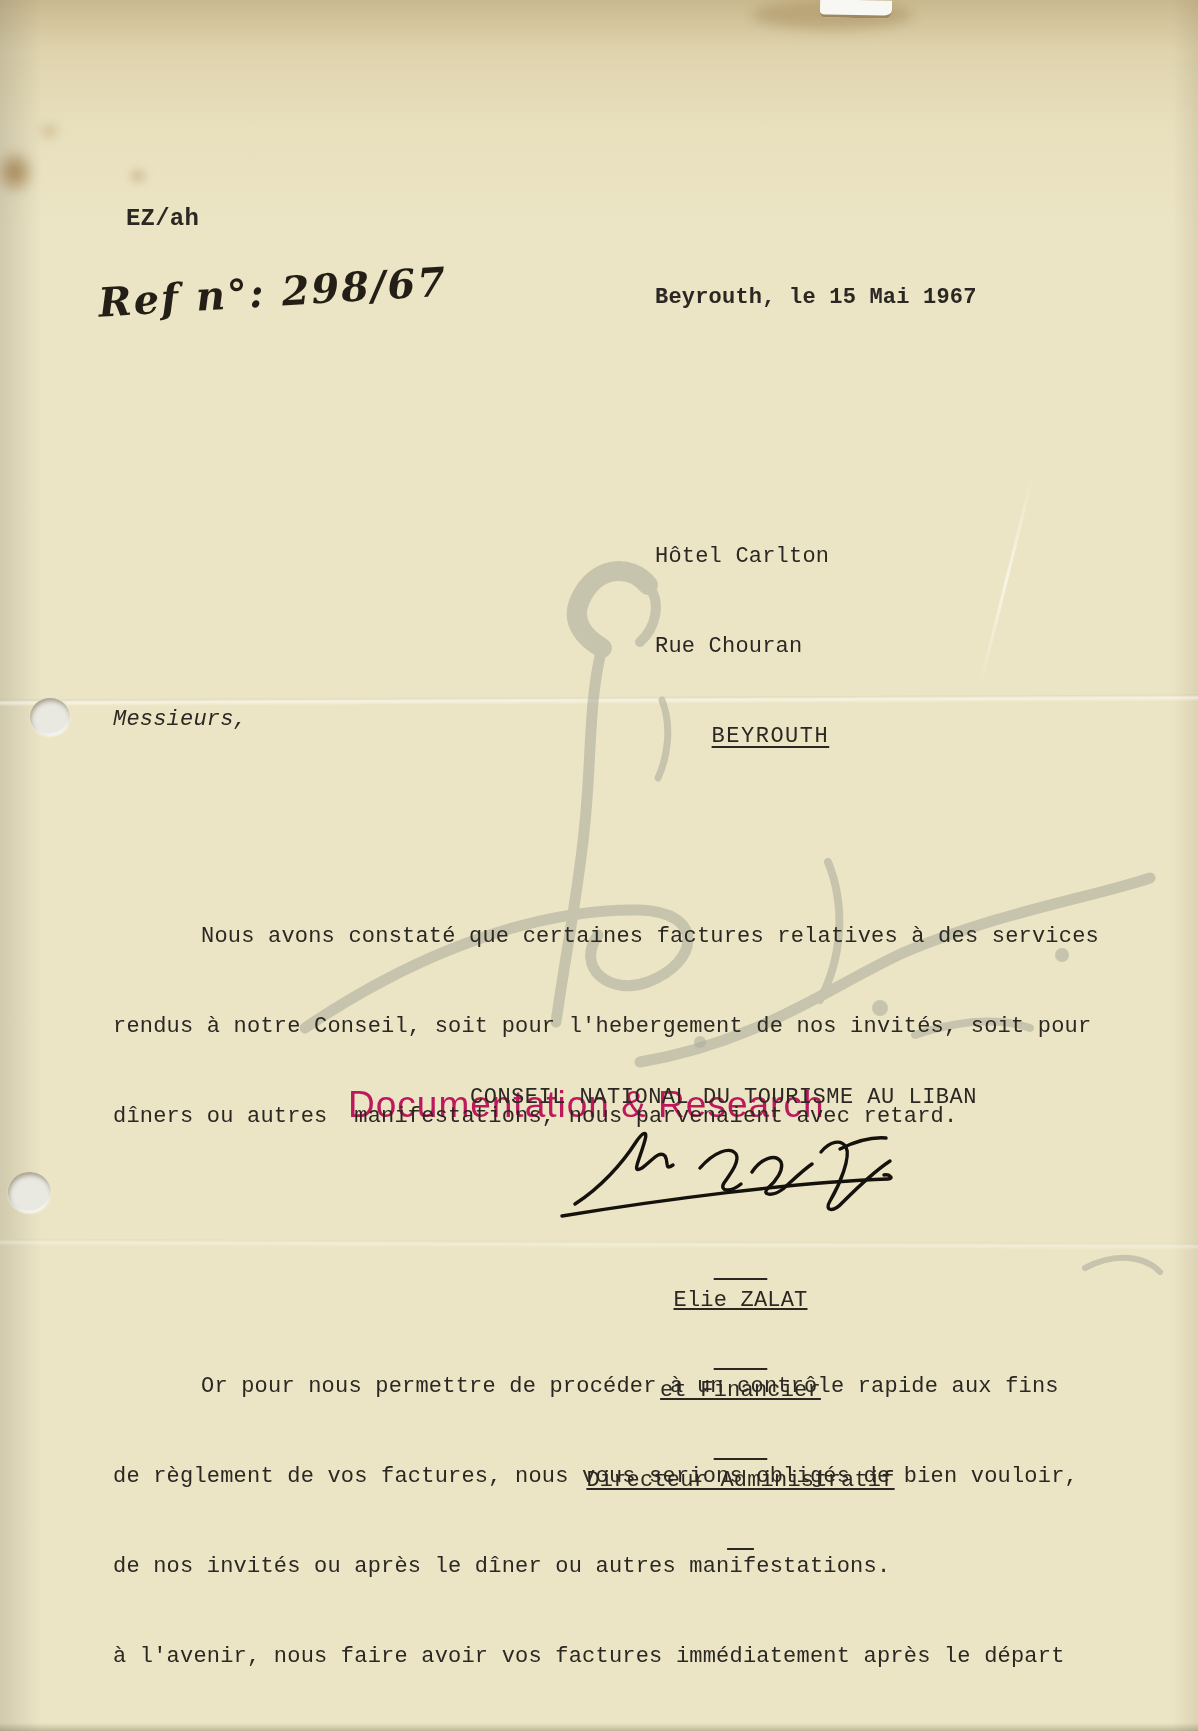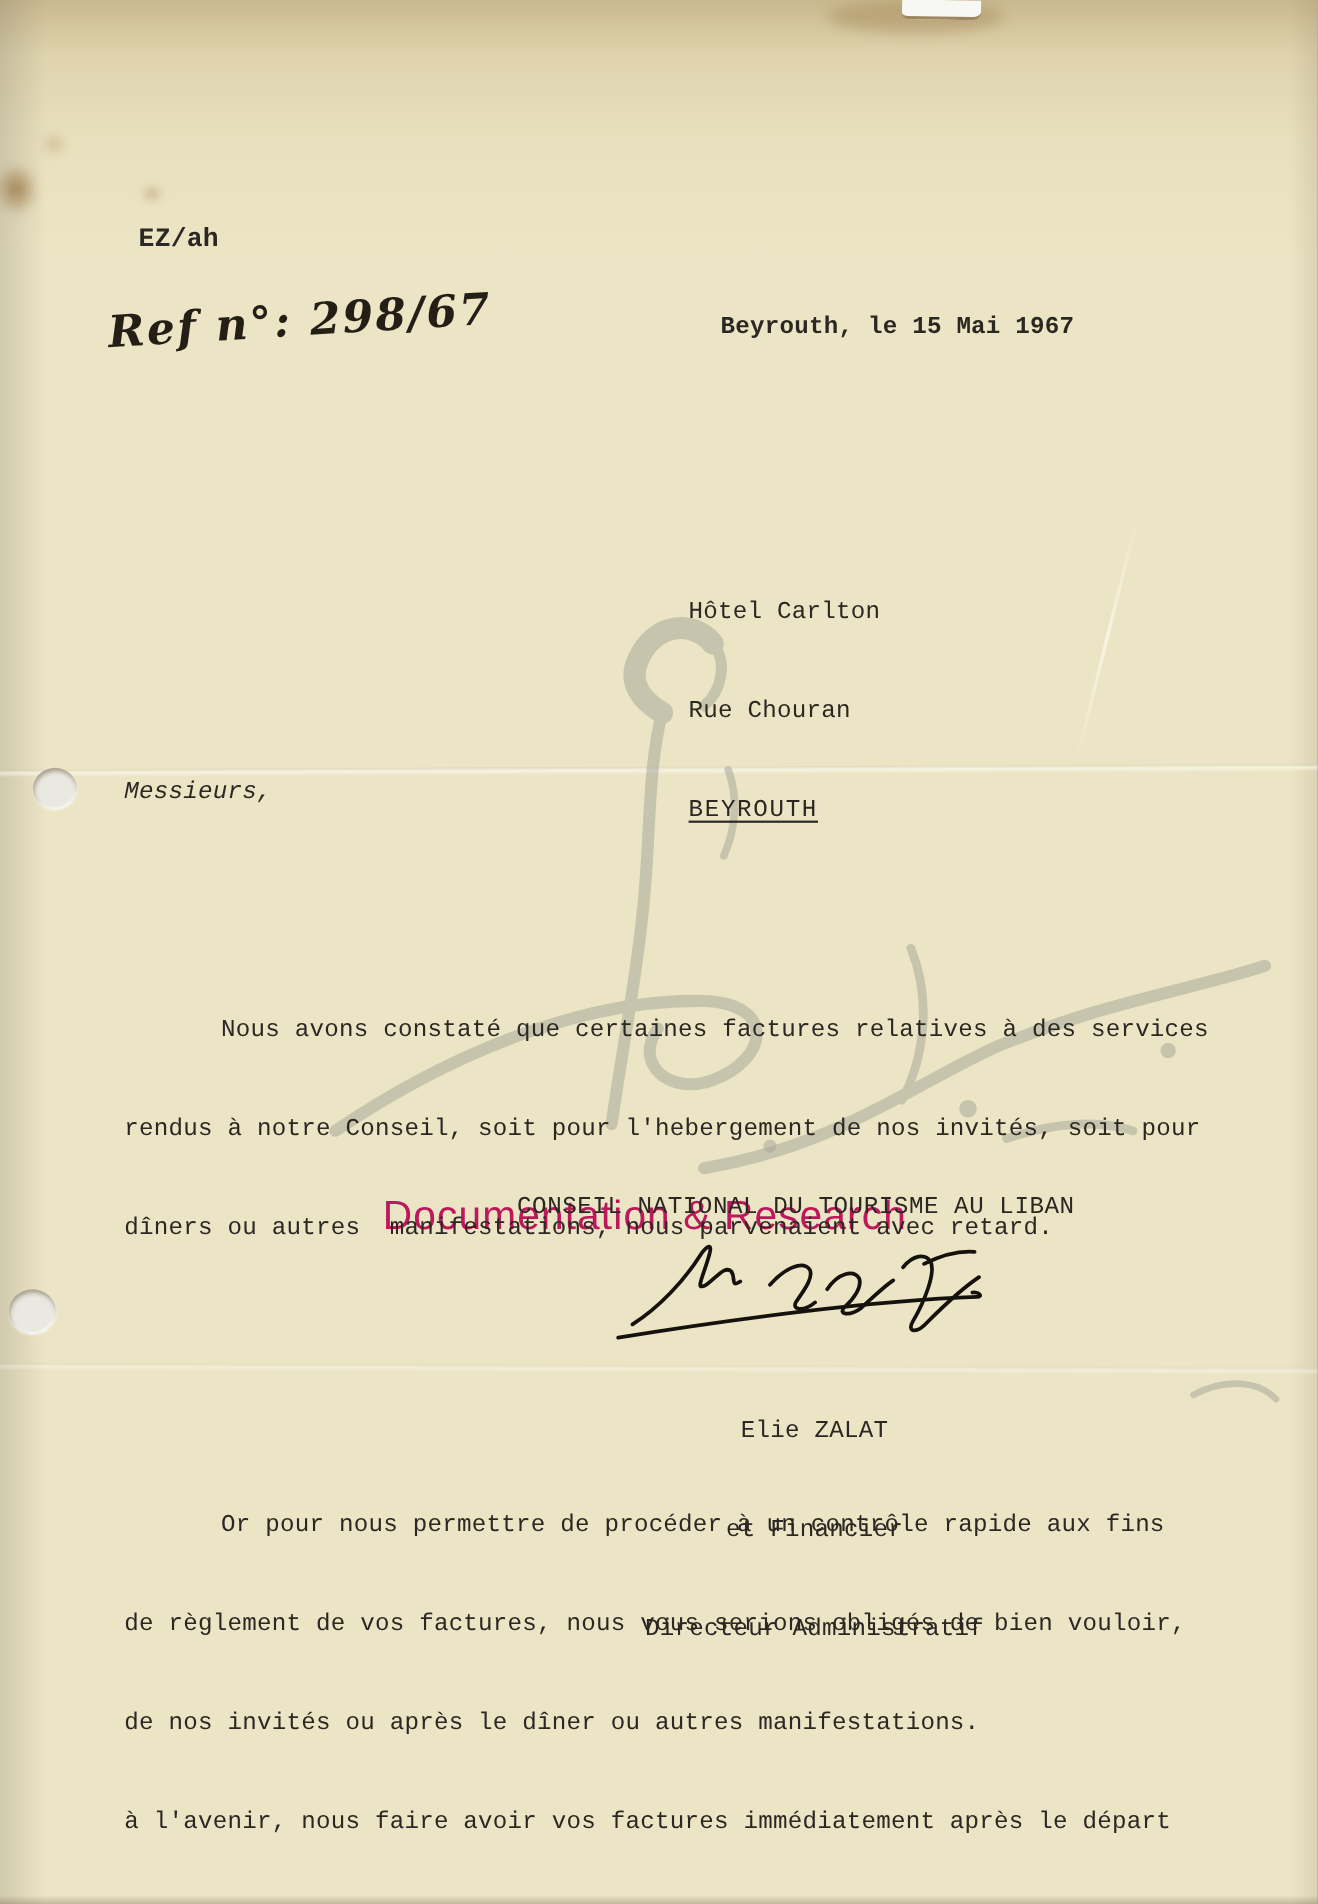--- a/index.html
+++ b/index.html
@@ -42,29 +42,29 @@
   #hole-2{left:8px;top:1172px;width:43px;height:41px;}
   
   #watermark-svg{position:absolute;left:0;top:0;}
   #watermark-caption{position:absolute;left:348px;top:1084px;
     font-family:"Liberation Sans","DejaVu Sans",sans-serif;
     font-size:37px;font-weight:500;letter-spacing:1px;color:#be185d;}
   
   .typed{position:absolute;font-size:22px;letter-spacing:.2px;white-space:pre;}
   #typist-initials{left:126px;top:181px;font-weight:700;font-size:24px;margin-top:24px;}
   #dateline{left:655px;top:285px;font-weight:bold;}
-  #recipient{left:626px;top:482px;line-height:30px;}
-  #recipient .city{text-decoration:underline;text-underline-offset:4px;text-decoration-thickness:2px;letter-spacing:1.5px;}
+  #recipient{left:655px;top:482px;line-height:30px;}
+  #recipient .city{text-decoration:underline;text-underline-offset:4px;text-decoration-thickness:2px;letter-spacing:1.5px;text-align:right;}
   #body{left:113px;top:645px;width:1010px;line-height:30px;}
   .tline{white-space:pre;}
   .indent{padding-left:88px;}
   .salutation{margin-bottom:37px;font-style:italic;}
   .para{margin-bottom:30px;}
   #org-line{left:470px;top:1085px;letter-spacing:.5px;font-weight:500;}
-  #signatory{left:568px;top:1226px;width:345px;text-align:center;line-height:30px;}
+  #signatory{left:568px;top:1226px;width:345px;text-align:center;line-height:30px;text-decoration:underline;}
   
   #handwritten-ref{position:absolute;left:98px;top:268px;
     font-family:"DejaVu Serif","Liberation Serif",serif;
     font-style:italic;font-weight:600;font-size:40px;color:#241f16;
     transform:rotate(-3.5deg);letter-spacing:2px;}
   #signature-svg{position:absolute;left:540px;top:1112px;}
 </style>
 </head>
 <body>
 

